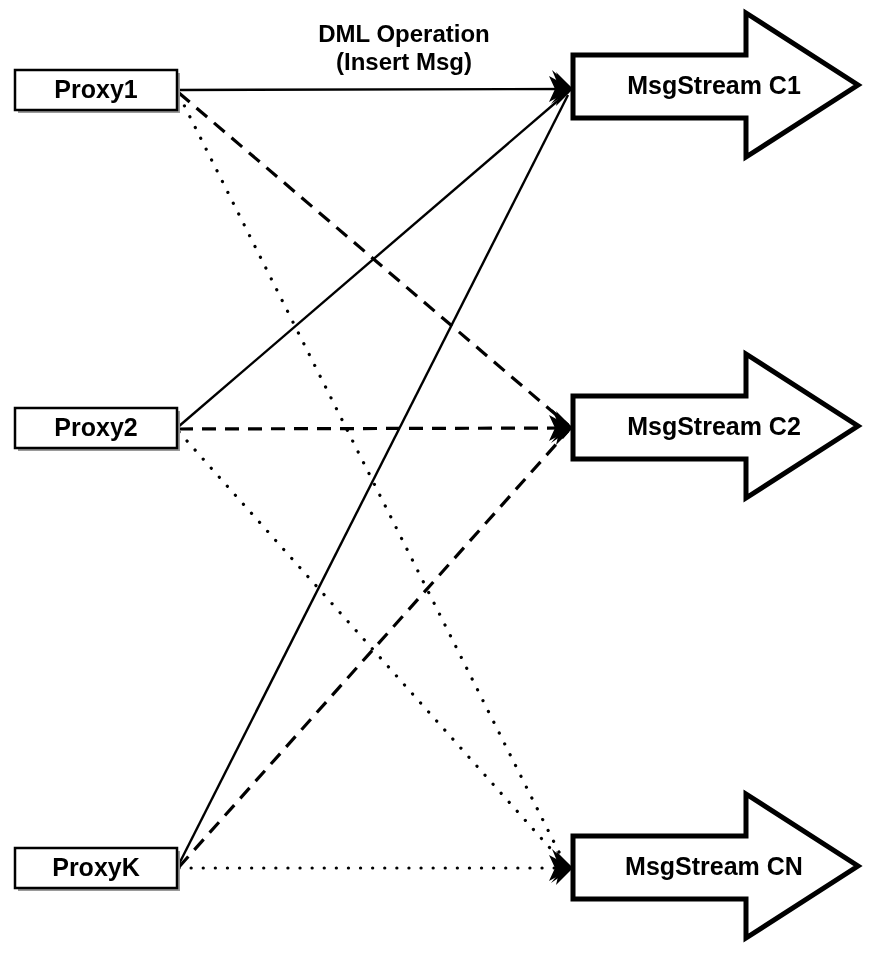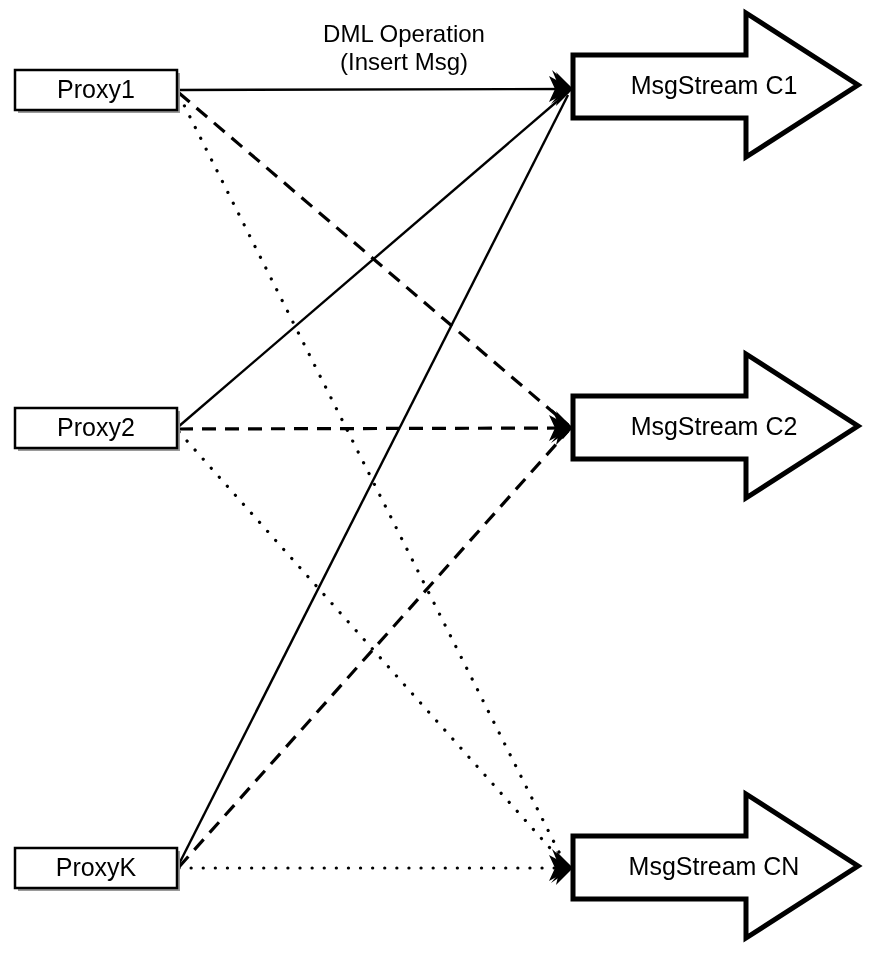--- a/index.html
+++ b/index.html
@@ -9,20 +9,21 @@
   }
   body {
     font-family: "Liberation Sans", sans-serif;
   }
   #diagram-root {
     position: relative;
     width: 875px;
     height: 956px;
     background: #ffffff;
     overflow: hidden;
+    font-weight: bold;
   }
   #diagram-svg {
     position: absolute;
     top: 0;
     left: 0;
     width: 875px;
     height: 956px;
     display: block;
   }
   .node-label {

